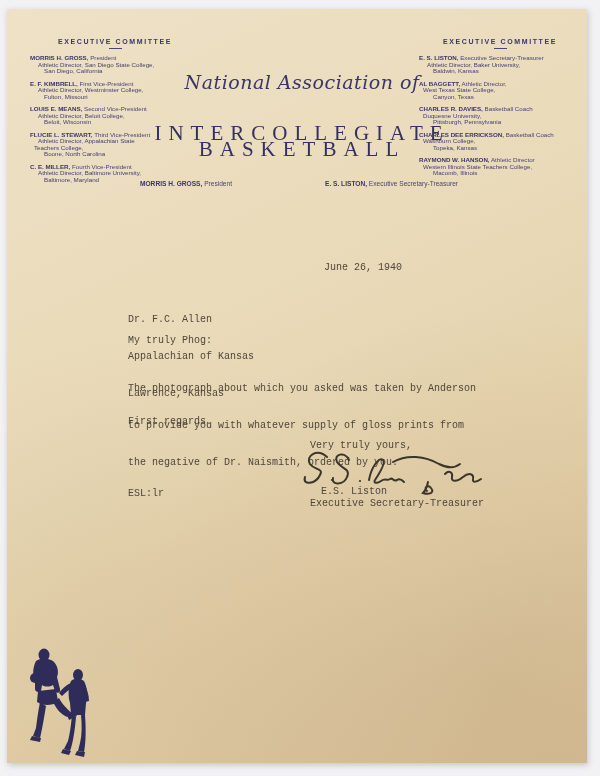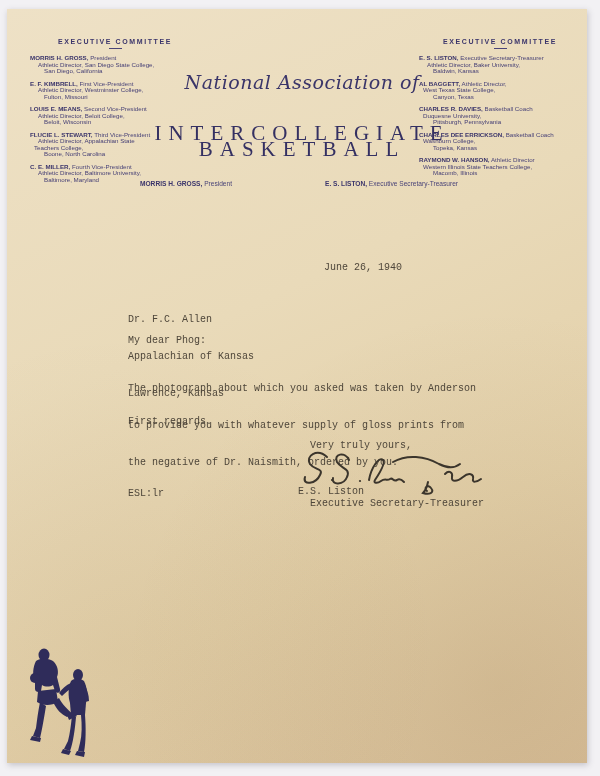--- a/index.html
+++ b/index.html
@@ -38,21 +38,21 @@
   .off-r{left:318px;top:171px;}
   
   .typed{position:absolute;font-family:"Liberation Mono","DejaVu Sans Mono",monospace;
     font-size:10px;line-height:12.2px;color:#4e463a;white-space:pre;}
   .t-date{left:317px;top:253px;}
   .t-recipient{left:121px;top:281px;}
   .t-salutation{left:121px;top:326px;}
   .t-body{left:121px;top:350px;}
   .t-close{left:121px;top:407px;}
   .t-vale{left:303px;top:431px;}
-  .t-signame{left:291px;top:477px;}
+  .t-signame{left:314px;top:477px;}
   .t-sigtitle{left:303px;top:489px;}
   .t-ref{left:121px;top:479px;}
   .sig-svg{position:absolute;left:290px;top:437px;}
   .players-svg{position:absolute;left:16px;top:636px;}
 </style>
 </head>
 <body>
 
 <div class="scene">
   <div class="paper">
@@ -125,21 +125,21 @@
     </div>
     <div class="officer off-l"><span class="ename">MORRIS H. GROSS,</span> <span>President</span></div>
     <div class="officer off-r"><span class="ename">E. S. LISTON,</span> <span>Executive Secretary-Treasurer</span></div>
 
     <div class="typed t-date">June 26, 1940</div>
     <div class="typed t-recipient">
       <div>Dr. F.C. Allen</div>
       <div>Appalachian of Kansas</div>
       <div>Lawrence, Kansas</div>
     </div>
-    <div class="typed t-salutation">My dear Phog:</div>
+    <div class="typed t-salutation">My truly Phog:</div>
     <div class="typed t-body">
       <div>The photograph about which you asked was taken by Anderson</div>
       <div>to provide you with whatever supply of gloss prints from</div>
       <div>the negative of Dr. Naismith, ordered by you.</div>
     </div>
     <div class="typed t-close">First regards.</div>
     <div class="typed t-vale">Very truly yours,</div>
 
     <svg class="sig-svg" width="195" height="52" viewBox="0 0 195 52">
       <g fill="none" stroke="#3b352c" stroke-width="2" stroke-linecap="round">

